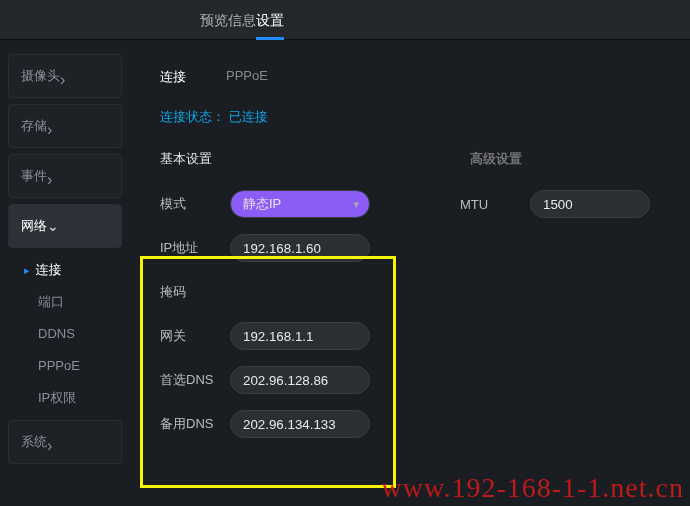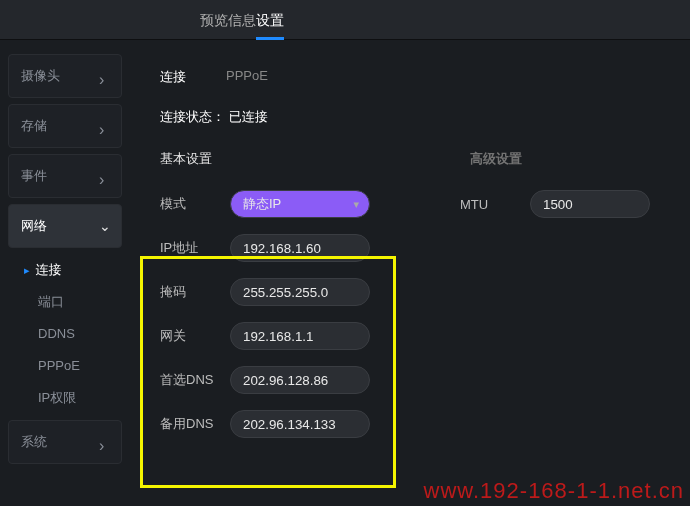--- a/index.html
+++ b/index.html
@@ -46,21 +46,20 @@
     height: 44px;
     display: flex;
     align-items: center;
     padding: 0 12px;
     color: #8a8f98;
     background: #1e2126;
     border: 1px solid #2a2d32;
     border-radius: 4px;
     margin: 6px 8px;
     cursor: pointer;
-    justify-content: space-between;
   }
   .side-group.active {
     background: #2e3238;
     color: #ffffff;
   }
   .chevron {
     width: 10px; height: 10px; display: inline-block;
   }
   .chev-right::before { content: "›"; color: #8a8f98; font-size: 16px; }
   .chev-down::before  { content: "⌄"; color: #e0e0e0; font-size: 14px; position: relative; top: -3px;}
@@ -92,21 +91,21 @@
     padding: 20px 10px 10px 10px;
   }
   .sub-tabs {
     display: flex;
     gap: 40px;
     margin-bottom: 22px;
     padding-left: 10px;
   }
   .sub-tab { color: #888; cursor: pointer; }
   .sub-tab.active { color: #ffffff; }
-  .status-row { margin-bottom: 24px; color: #ffffff; padding-left: 10px;}
+  .status-row { margin-bottom: 24px; color: #0ea5e9; padding-left: 10px;}
   .section-titles {
     display: flex;
     padding-left: 10px;
     margin-bottom: 18px;
   }
   .section-basic { width: 310px; color: #e6e6e6; }
   .section-adv { color: #737373; font-weight: bold; }
   .form-row {
     display: flex;
     align-items: center;
@@ -150,22 +149,22 @@
   }
   .highlight-box {
     position: absolute;
     border: 3px solid #f5f500;
     pointer-events: none;
   }
   .watermark {
     position: absolute;
     right: 6px;
     bottom: 2px;
-    font-family: Liberation Sans, sans-serif;
-    font-size: 22px;
+    font-family: Liberation Serif, serif;
+    font-size: 28px;
     color: #c61a1a;
     letter-spacing: 1px;
     opacity: 0.95;
     pointer-events: none;
   }
 </style>
 </head>
 <body>
 
 <div class="top-tabs">
@@ -228,21 +227,20 @@
     <div class="form-label-adv">MTU</div>
     <input class="input-like input-adv" value="1500" style="">
   </div>
 
   <div class="form-row">
     <div class="form-label">IP地址</div>
     <input class="input-like input-basic" value="192.168.1.60" style="">
   </div>
   <div class="form-row">
     <div class="form-label">掩码</div>
-    <input class="input-like input-basic" value="255.255.255.0" style="">
   </div>
   <div class="form-row">
     <div class="form-label">网关</div>
     <input class="input-like input-basic" value="192.168.1.1" style="">
   </div>
   <div class="form-row">
     <div class="form-label">首选DNS</div>
     <input class="input-like input-basic" value="202.96.128.86" style="">
   </div>
   <div class="form-row">

